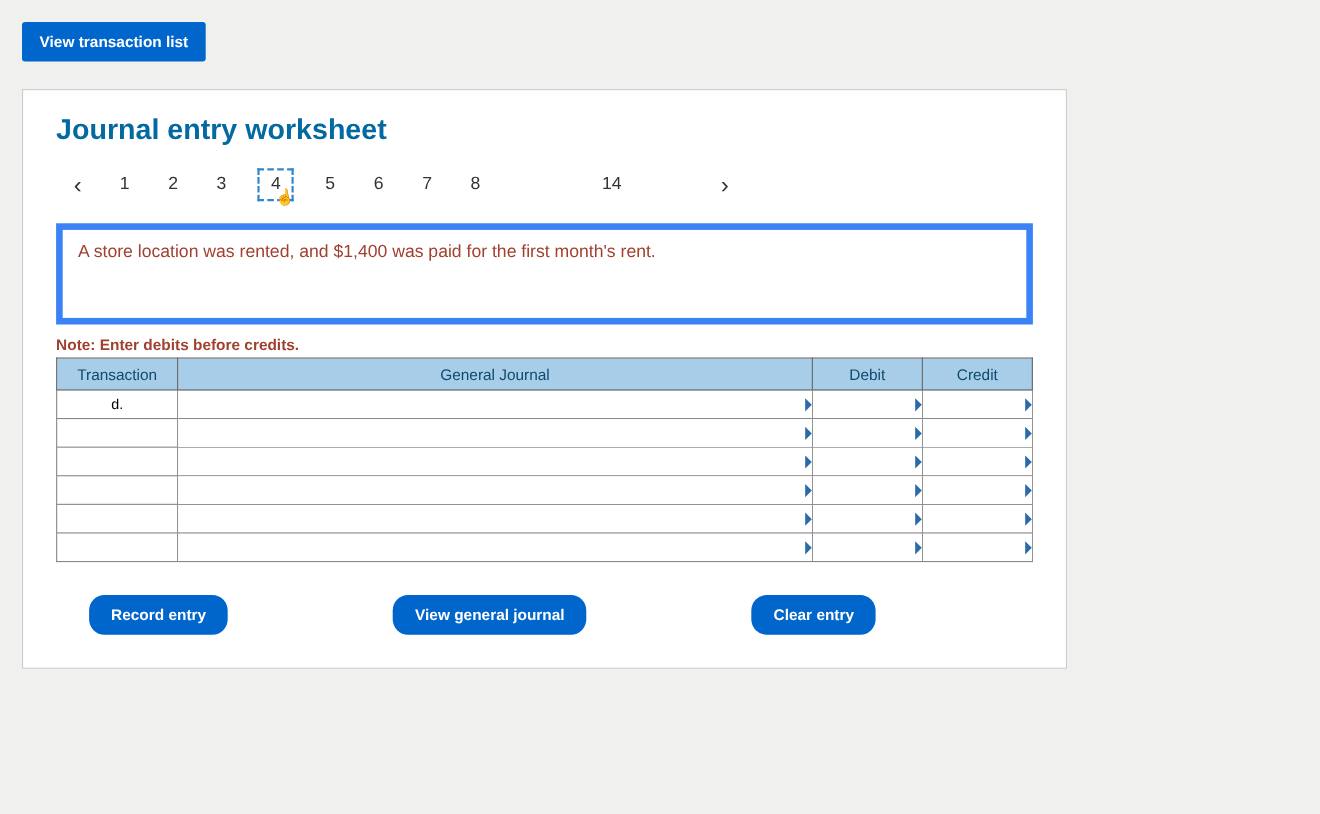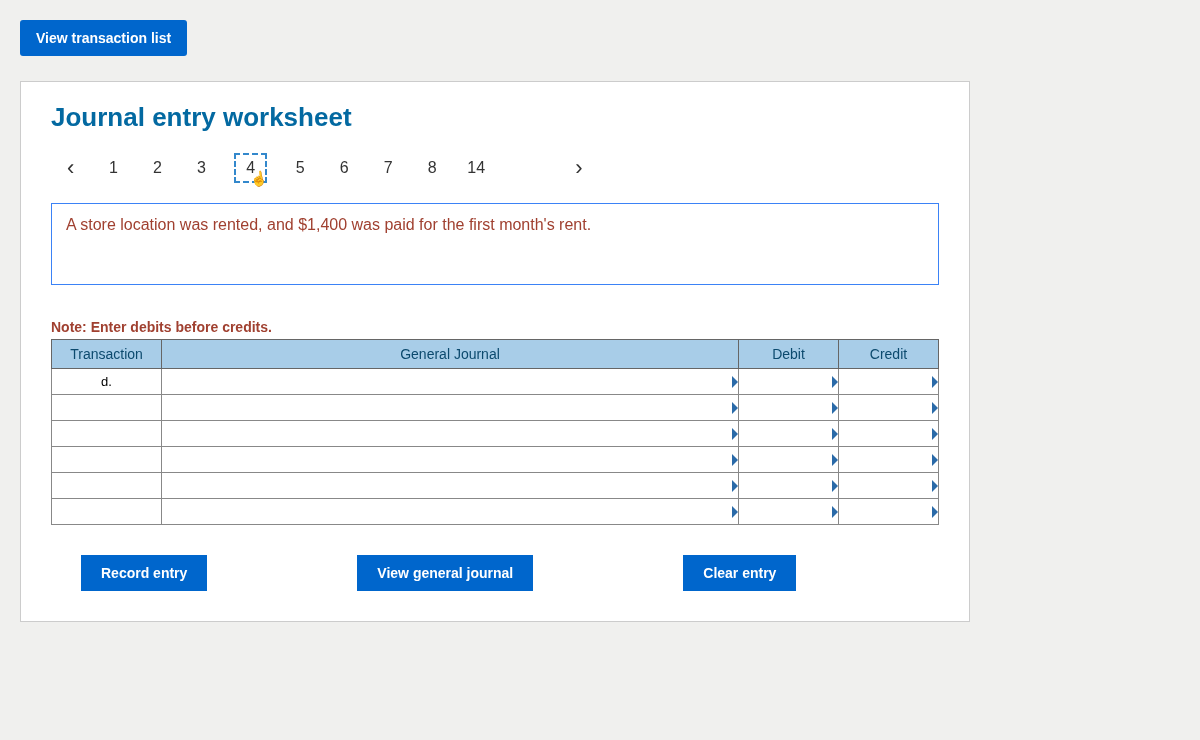--- a/index.html
+++ b/index.html
@@ -55,31 +55,31 @@
     cursor: pointer;
     width: 22px;
     text-align: center;
   }
   .page-n.active {
     border: 2px dashed #3388cc;
     padding: 4px 10px;
     width: auto;
     position: relative;
   }
-  .page-n.gap { }
+  .page-n.gap { margin-left: 80px; }
   .cursor-icon {
     position: absolute;
     bottom: -6px; right: -2px;
     font-size: 14px;
     transform: rotate(-10deg);
   }
   .desc-box {
-    border: 1px solid #3b82f6;
+    border: 6px solid #3b82f6;
     padding: 12px 14px 50px 14px;
-    margin-bottom: 34px;
+    margin-bottom: 10px;
   }
   .desc-box .desc {
     font-size: 16px;
     color: #a04030;
   }
   .note {
     font-size: 14px;
     color: #a04030;
     margin-bottom: 4px;
     font-weight: bold;
@@ -124,21 +124,21 @@
     margin-top: 30px;
     padding-left: 30px;
   }
   .act-btn {
     background: #0066cc;
     color: #fff;
     border: none;
     padding: 10px 20px;
     font-size: 14px;
     font-weight: bold;
-    border-radius: 0;
+    border-radius: 14px;
     cursor: pointer;
   }
 </style>
 </head>
 <body>
 
 
 
 <button class="view-btn">View transaction list</button>
 

